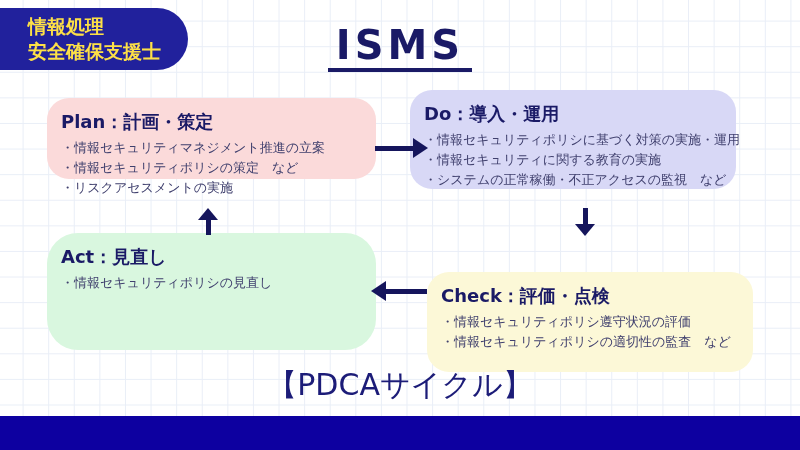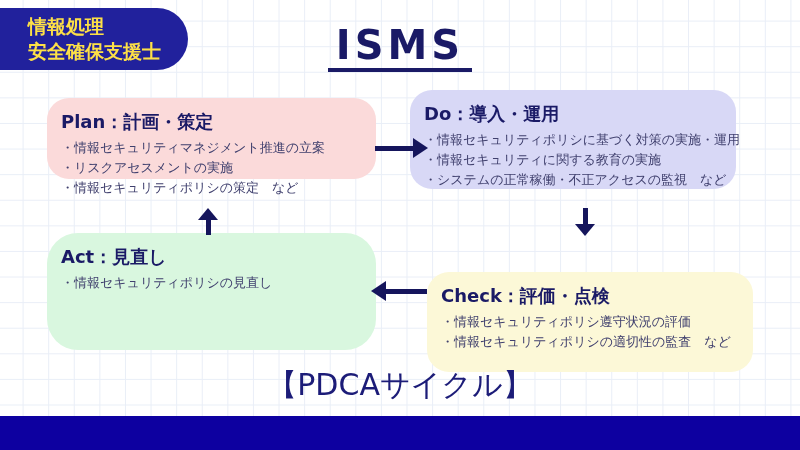--- a/index.html
+++ b/index.html
@@ -127,22 +127,22 @@
     <div>安全確保支援士</div>
   </div>
 
   <div class="title-wrap">
     <span class="title">ISMS</span>
   </div>
 
   <div class="box box-plan">
     <div class="box-title">Plan：計画・策定</div>
     <div class="box-item">・情報セキュリティマネジメント推進の立案</div>
+    <div class="box-item">・情報セキュリティポリシの策定　など</div>
     <div class="box-item">・リスクアセスメントの実施</div>
-    <div class="box-item">・情報セキュリティポリシの策定　など</div>
   </div>
 
   <div class="box box-do">
     <div class="box-title">Do：導入・運用</div>
     <div class="box-item">・情報セキュリティポリシに基づく対策の実施・運用</div>
     <div class="box-item">・情報セキュリティに関する教育の実施</div>
     <div class="box-item">・システムの正常稼働・不正アクセスの監視　など</div>
   </div>
 
   <div class="box box-check">

